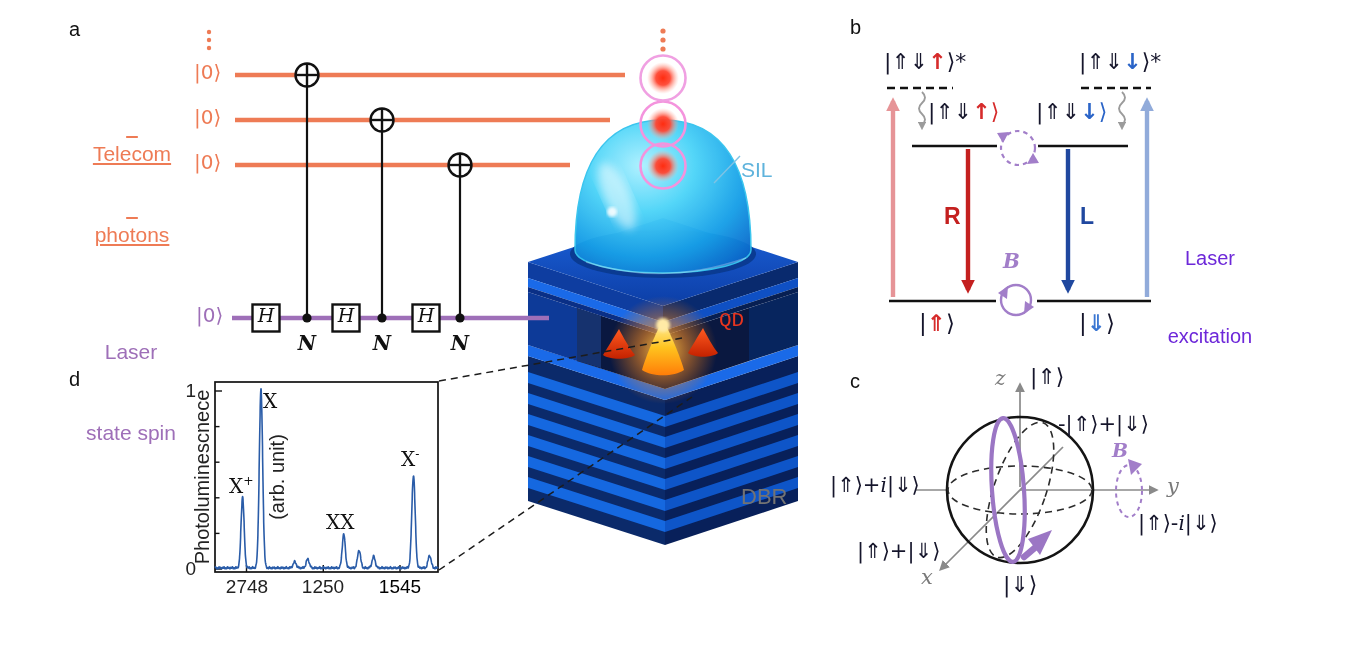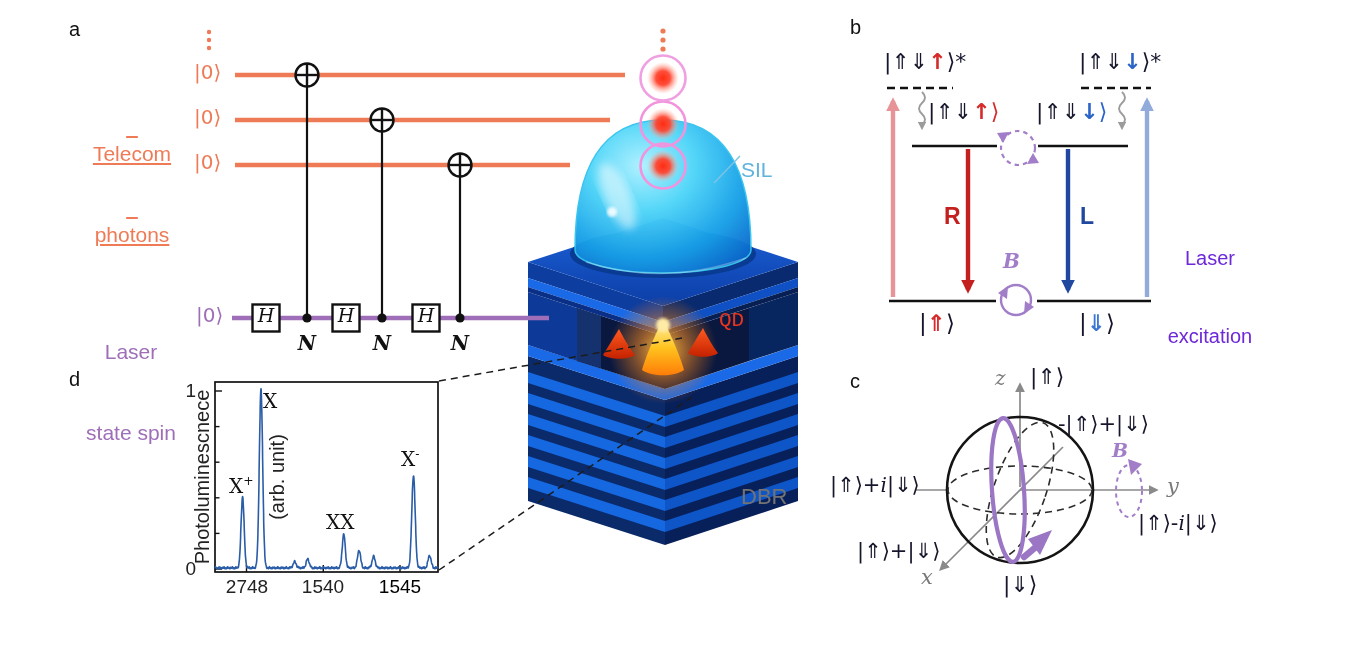--- a/index.html
+++ b/index.html
@@ -311,20 +311,20 @@
 <div class="t math" style="left:921px;top:566px;font-size:21px;color:#7a7a7a;">x</div>
 <div class="t ket dark" style="left:1003px;top:573px;font-size:22px;">|⇓⟩</div>
 
 <div class="t sans ctr" style="left:140px;top:572px;width:190px;font-size:20px;line-height:25px;color:#222;transform:rotate(-90deg);transform-origin:0 0;">
   <div>Photoluminescnece</div>
   <div>(arb. unit)</div>
 </div>
 <div class="t sans" style="left:180px;top:381px;width:16px;text-align:right;font-size:19px;color:#222;">1</div>
 <div class="t sans" style="left:180px;top:559px;width:16px;text-align:right;font-size:19px;color:#222;">0</div>
 <div class="t sans ctr" style="left:221px;top:577px;width:52px;font-size:19px;color:#222;">2748</div>
-<div class="t sans ctr" style="left:297px;top:577px;width:52px;font-size:19px;color:#222;">1540</div>
+<div class="t sans ctr" style="left:297px;top:577px;width:52px;font-size:19px;color:#222;">1250</div>
 <div class="t sans ctr" style="left:374px;top:577px;width:52px;font-size:19px;color:#000000;">1545</div>
 <div class="t" style="left:229px;top:474px;font-size:20px;font-family:'DejaVu Serif',serif;color:#111;"><span>X</span><sup class="s">+</sup></div>
 <div class="t" style="left:263px;top:389px;font-size:20px;font-family:'DejaVu Serif',serif;color:#111;"><span>X</span><sup class="s"></sup></div>
 <div class="t" style="left:326px;top:510px;font-size:20px;font-family:'DejaVu Serif',serif;color:#111;"><span>XX</span><sup class="s"></sup></div>
 <div class="t" style="left:401px;top:447px;font-size:20px;font-family:'DejaVu Serif',serif;color:#111;"><span>X</span><sup class="s">-</sup></div>
 
 </div>
 
 </body></html>

